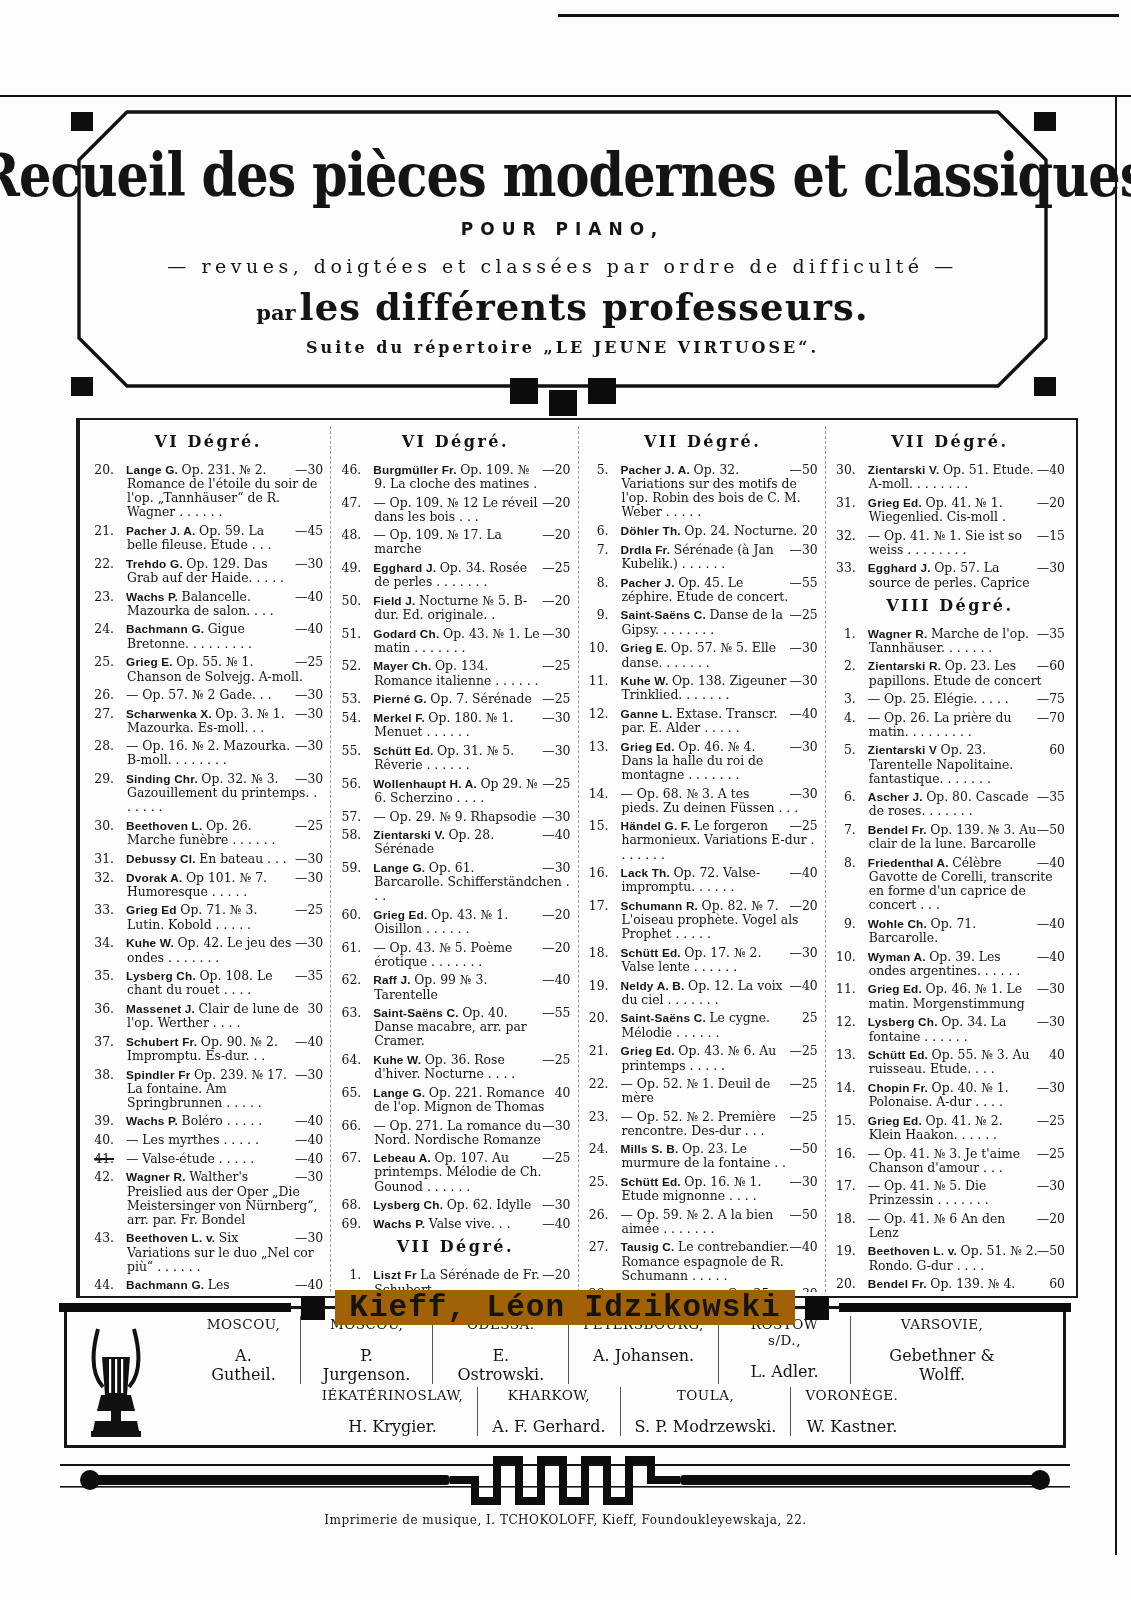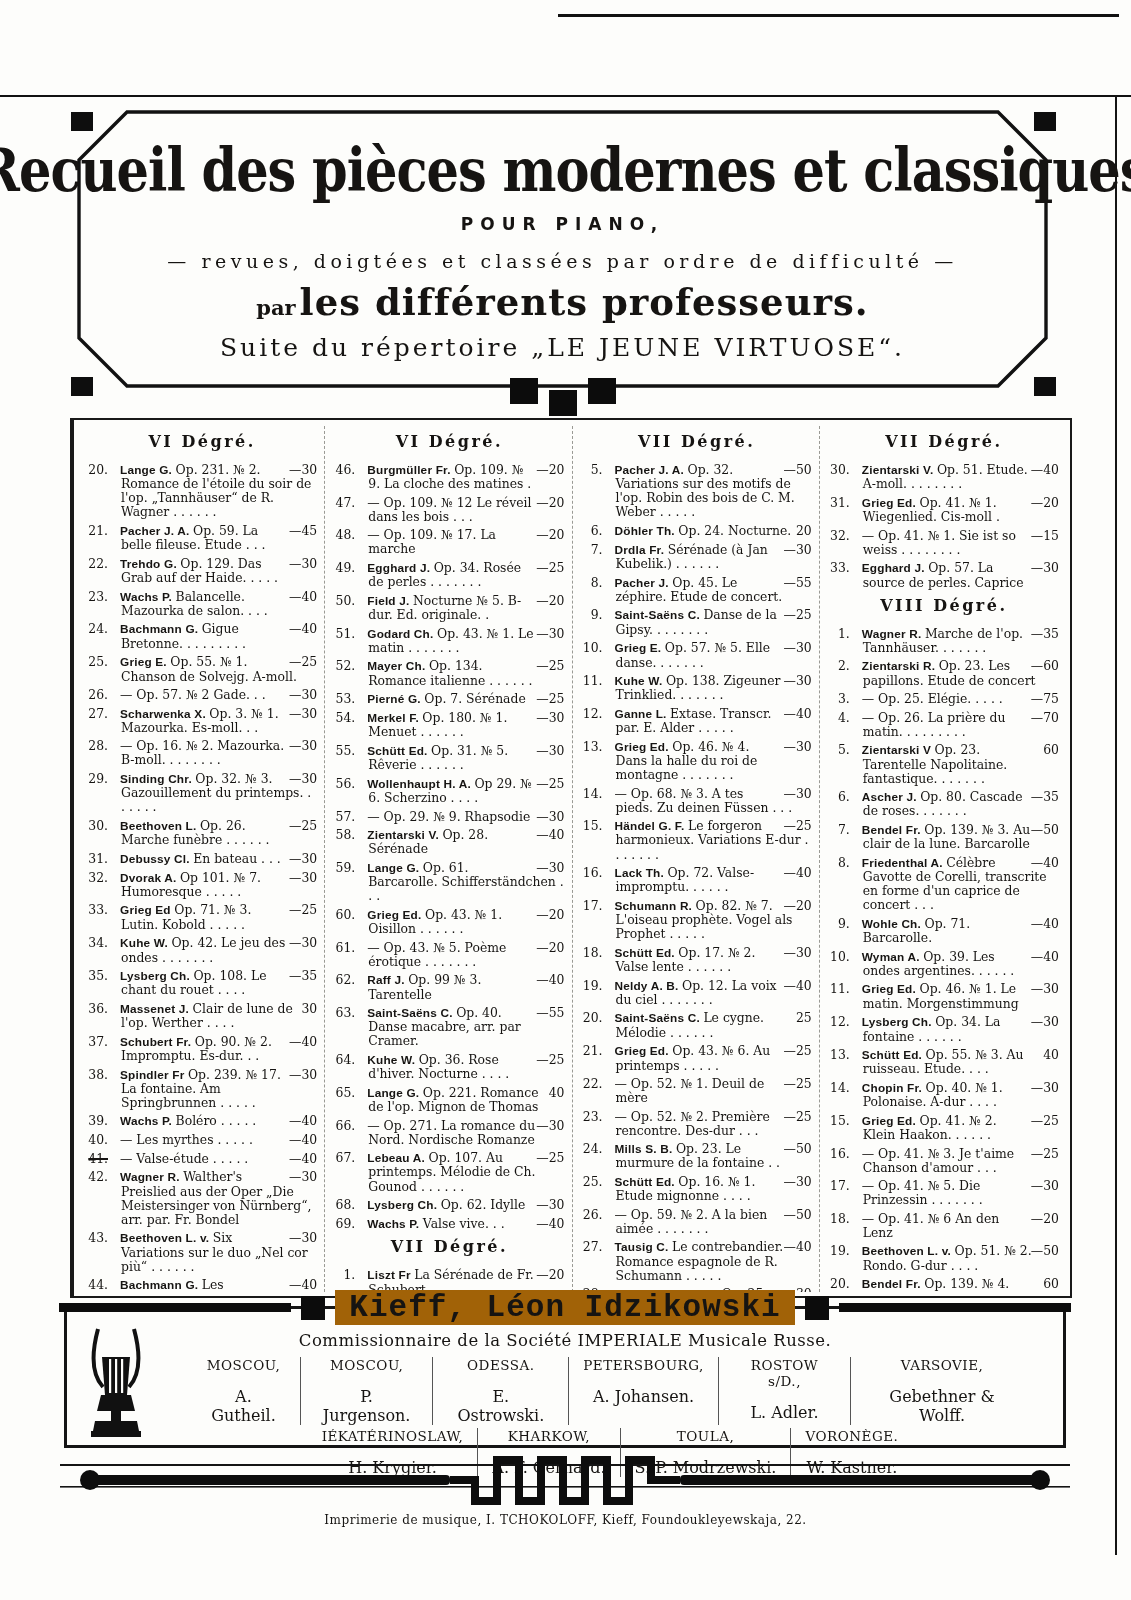--- a/index.html
+++ b/index.html
@@ -31,25 +31,25 @@
   .main-title {
     font-family:"DejaVu Serif", serif; font-weight:bold;
     font-size:51px; letter-spacing:-1px; white-space:nowrap;
     transform:scaleY(1.18); line-height:1.05;
   }
   .sub-piano { margin-top:16px; font-family:"DejaVu Sans", sans-serif; font-weight:bold; font-size:17px; letter-spacing:7px; }
   .tagline { margin-top:16px; font-size:19px; letter-spacing:4.5px; white-space:nowrap; }
   .par-line { margin-top:8px; display:flex; align-items:baseline; gap:4px; }
   .par-word { font-size:21px; font-weight:bold; }
   .par-big { font-family:"DejaVu Serif", serif; font-weight:bold; font-size:37px; letter-spacing:1px; }
-  .suite-line { margin-top:9px; font-size:25px; letter-spacing:3px; font-weight:400; }
+  .suite-line { margin-top:9px; font-size:16px; letter-spacing:3px; font-weight:700; }
 
   
   .catalog-box {
-    position:absolute; left:70px; top:418px; width:1002px; height:880px;
+    position:absolute; left:76px; top:418px; width:1002px; height:880px;
     border:2px solid #191919; border-left-width:4px;
     display:flex; padding:6px 4px 4px 4px; overflow:hidden; background:transparent;
   }
   .cat-col { flex:1 1 0; padding:0 7px 0 9px; overflow:hidden; }
   .cat-col + .cat-col { border-left:1px dashed #9a9a94; }
   .sec-heading {
     text-align:center; font-weight:bold; font-size:16px;
     letter-spacing:2.5px; margin:6px 0 12px 0;
   }
   .item { position:relative; padding-left:25px; margin-bottom:4.5px; font-size:12.4px; line-height:1.13; }
@@ -541,21 +541,20 @@
     <path d="M13 30 L41 30 L38 68 L16 68 Z" fill="#111"></path>
     <rect x="20" y="32" width="2.2" height="34" fill="#fdfdfb"></rect>
     <rect x="26" y="32" width="2.2" height="34" fill="#fdfdfb"></rect>
     <rect x="32" y="32" width="2.2" height="34" fill="#fdfdfb"></rect>
     <path d="M12 68 L42 68 L46 84 L8 84 Z" fill="#111"></path>
     <rect x="22" y="84" width="10" height="10" fill="#111"></rect>
     <path d="M6 94 L48 94 L50 104 L4 104 Z" fill="#111"></path>
     <rect x="2" y="104" width="50" height="6" fill="#111"></rect>
   </svg>
 
-  <div class="commissionnaire">Commissionnaire de la Société IMPERIALE Musicale Russe.</div>
   <div class="agency-rows">
     <div class="agency-row">
         <div class="agency">
           <div class="city">MOSCOU,</div>
           <div class="agent">A. Gutheil.</div>
         </div>
         <div class="agency">
           <div class="city">MOSCOU,</div>
           <div class="agent">P. Jurgenson.</div>
         </div>

